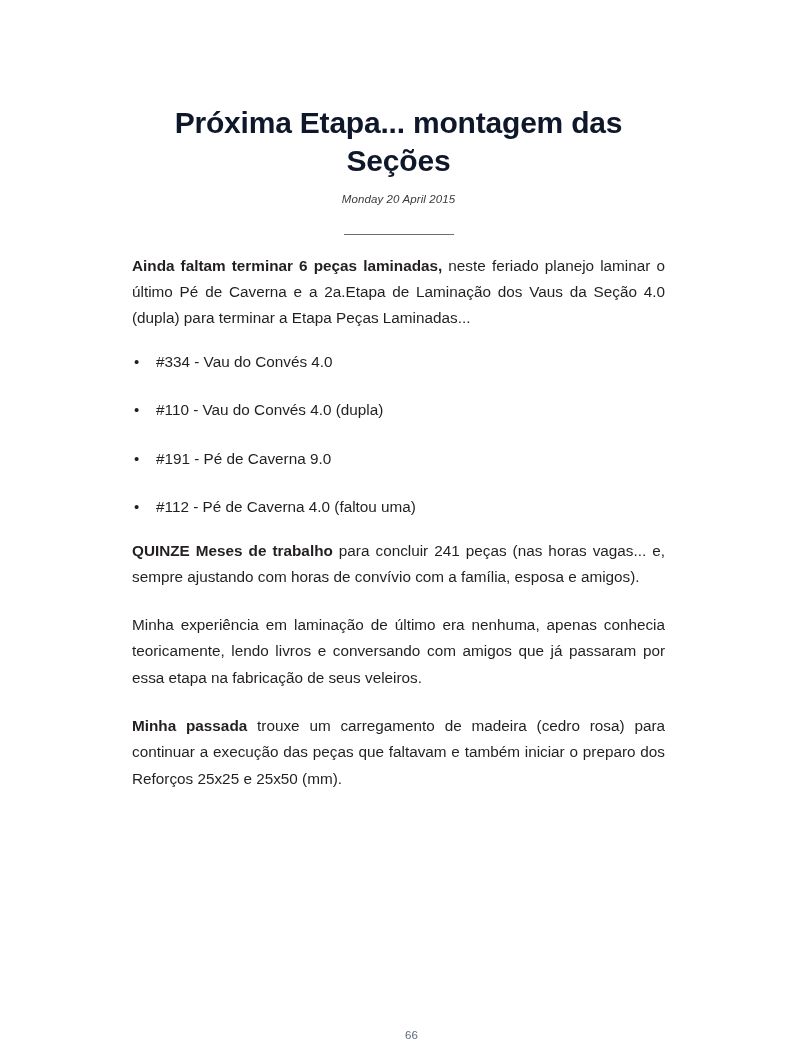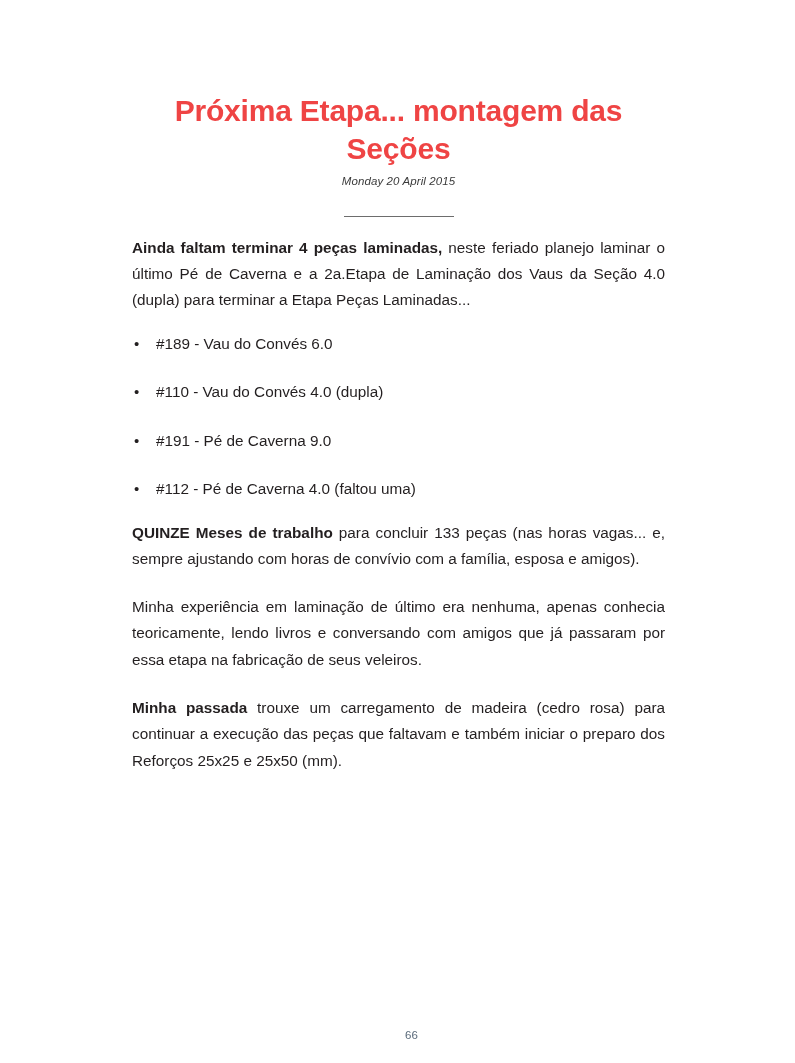--- a/index.html
+++ b/index.html
@@ -18,24 +18,24 @@
   .page {
     width: 795px;
     height: 1063px;
     box-sizing: border-box;
     padding: 92px 130px 0 132px;
     position: relative;
   }
   .doc-title {
     font-size: 30px;
     font-weight: bold;
-    color: #ef4444;
+    color: #0f172a;
     text-align: center;
     line-height: 1.28;
-    margin: 0;
+    margin: 12px;
     letter-spacing: -0.2px;
   }
   .doc-date {
     text-align: center;
     font-size: 11.5px;
     font-style: italic;
     color: #3b3b3b;
     margin-top: 6px;
     letter-spacing: 0.1px;
   }
@@ -102,29 +102,29 @@
 <div class="page">
 
   <h1 class="doc-title">Próxima Etapa... montagem das Seções</h1>
 
   <div class="doc-date">Monday 20 April 2015</div>
 
   <div class="rule-wrap">
     <span class="rule"></span>
   </div>
 
-  <p class="body"><b>Ainda faltam terminar 4 peças laminadas,</b><span> neste feriado planejo laminar o último Pé de Caverna e a 2a.Etapa de Laminação dos Vaus da Seção 4.0 (dupla) para terminar a Etapa Peças Laminadas...</span></p>
+  <p class="body"><b>Ainda faltam terminar 6 peças laminadas,</b><span> neste feriado planejo laminar o último Pé de Caverna e a 2a.Etapa de Laminação dos Vaus da Seção 4.0 (dupla) para terminar a Etapa Peças Laminadas...</span></p>
 
   <ul class="bullets">
-    <li><span class="dot">•</span><span>#189 - Vau do Convés 6.0</span></li>
+    <li><span class="dot">•</span><span>#334 - Vau do Convés 4.0</span></li>
     <li><span class="dot">•</span><span>#110 - Vau do Convés 4.0 (dupla)</span></li>
     <li><span class="dot">•</span><span>#191 - Pé de Caverna 9.0</span></li>
     <li><span class="dot">•</span><span>#112 - Pé de Caverna 4.0 (faltou uma)</span></li>
   </ul>
 
-  <p class="body"><b>QUINZE Meses de trabalho</b><span> para concluir 133 peças (nas horas vagas... e, sempre ajustando com horas de convívio com a família, esposa e amigos).</span></p>
+  <p class="body"><b>QUINZE Meses de trabalho</b><span> para concluir 241 peças (nas horas vagas... e, sempre ajustando com horas de convívio com a família, esposa e amigos).</span></p>
 
   <p class="body spaced">Minha experiência em laminação de último era nenhuma, apenas conhecia teoricamente, lendo livros e conversando com amigos que já passaram por essa etapa na fabricação de seus veleiros.</p>
 
   <p class="body spaced"><b>Minha passada</b><span> trouxe um carregamento de madeira (cedro rosa) para continuar a execução das peças que faltavam e também iniciar o preparo dos Reforços 25x25 e 25x50 (mm).</span></p>
 
   <div class="page-number">66</div>
 </div>
 
 </body></html>

